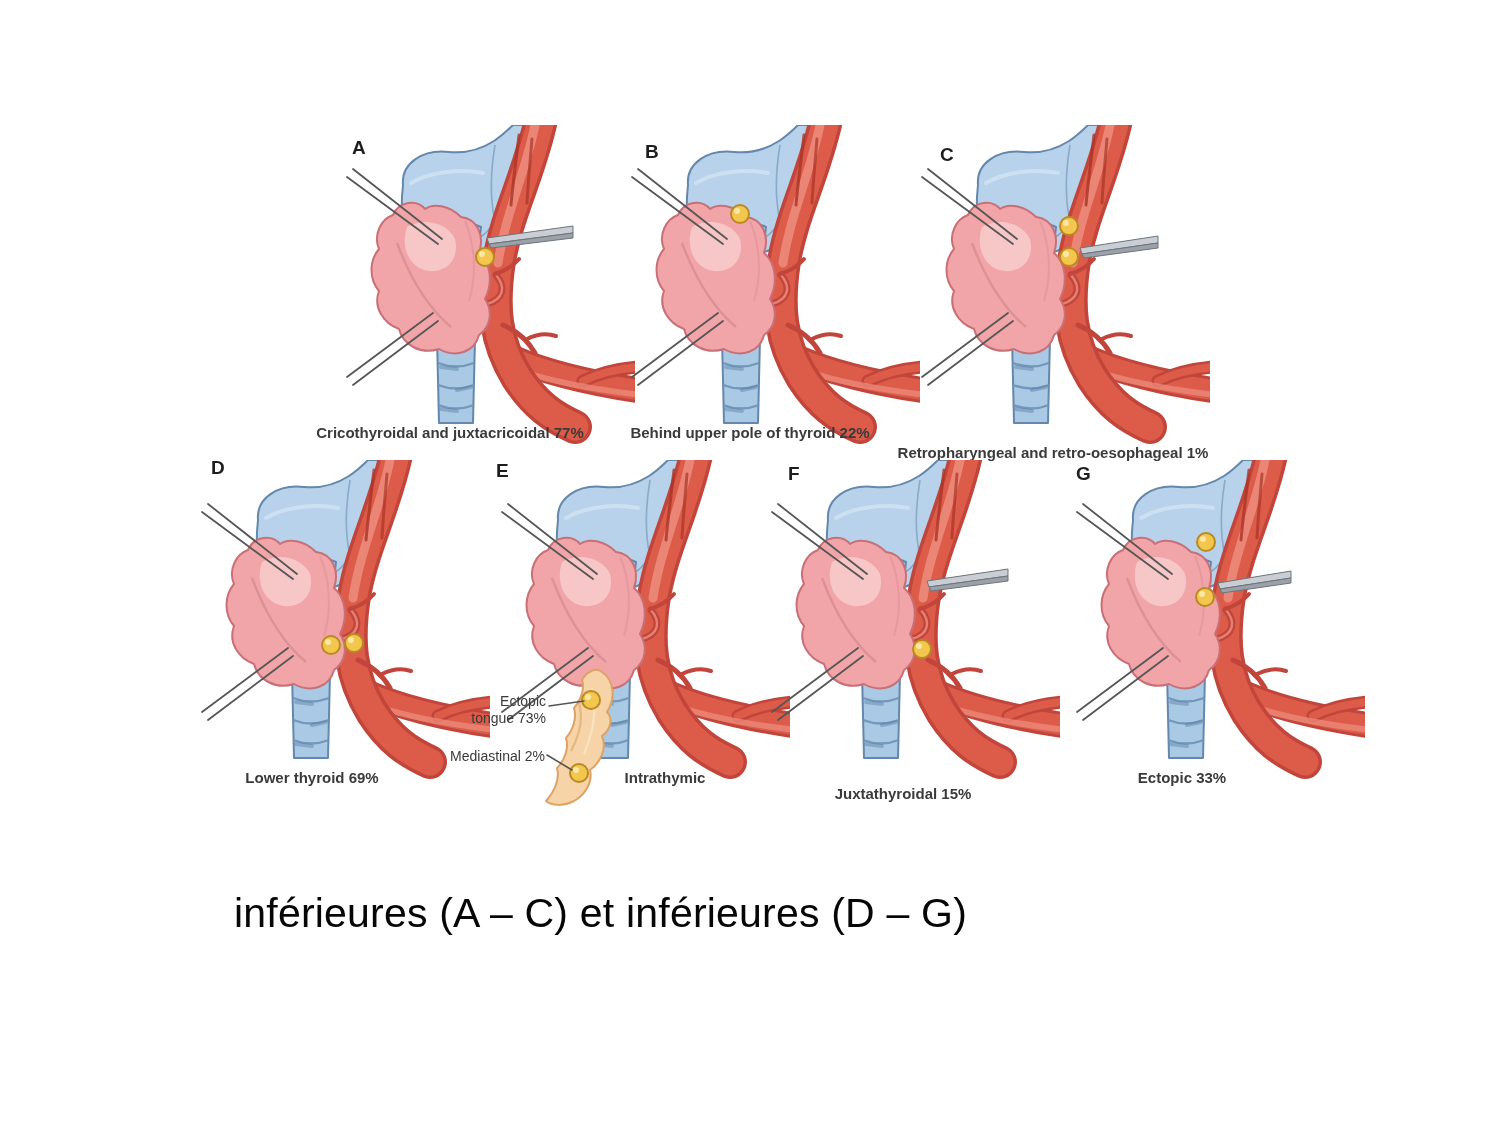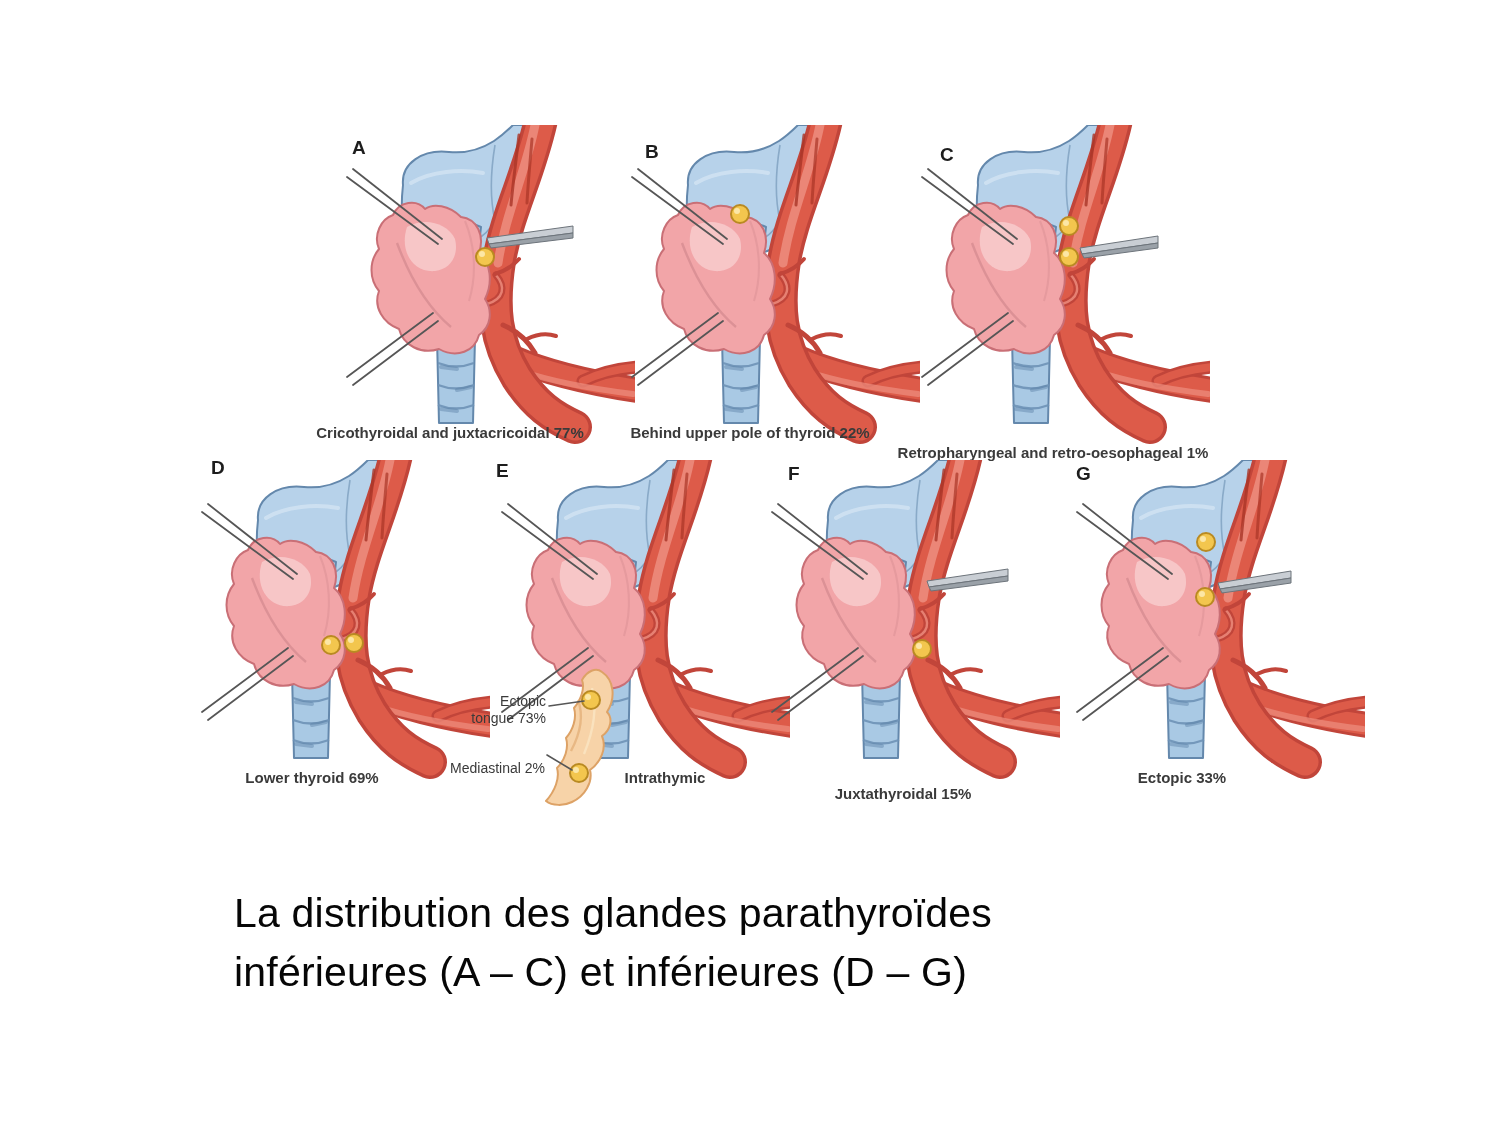--- a/index.html
+++ b/index.html
@@ -389,21 +389,21 @@
           </g>
           <path d="M104,246 L139,241" fill="none" stroke="#565656" stroke-width="1.6" stroke-linecap="round"></path>
           <path d="M102,295 L127,310" fill="none" stroke="#565656" stroke-width="1.6" stroke-linecap="round"></path>
         </svg>
         <div class="panel-letter" style="left: 51px; top: 1px;">E</div>
         <div class="panel-caption" style="left: 220px; top: 309px; text-align: right;">Intrathymic</div>
         <div class="panel-sublabel" style="left: -29px; width: 130px; top: 233px;">
           <div>Ectopic</div>
           <div>tongue 73%</div>
         </div>
-        <div class="panel-sublabel" style="left: -30px; width: 130px; top: 300px;">
+        <div class="panel-sublabel" style="left: -30px; width: 130px; top: 288px;">
           <div>Mediastinal 2%</div>
         </div>
       </div>
       <div class="panel" style="left: 770px; top: 460px; width: 290px; height: 320px;">
         <svg width="290" height="320" viewBox="0 0 290 320">
           <g transform="translate(0,0)">
             <g>
               <path d="M58,60 C56,38 78,24 104,27 C124,29 138,23 149,16 C158,10 164,4 168,0 L179,0 C175,14 170,30 168,48 C166,70 163,88 154,100 C150,112 146,120 142,124 C116,136 82,132 64,116 C55,100 56,78 58,60 Z" fill="#b7d2ea" stroke="#6488ac" stroke-width="2" stroke-linejoin="round"></path>
               <path d="M66,58 C86,46 116,44 138,48" fill="none" stroke="#d2e4f2" stroke-width="4" opacity="0.8" stroke-linecap="round"></path>
               <path d="M150,20 C146,44 144,70 150,96" fill="none" stroke="#6488ac" stroke-width="1.6" opacity="0.55"></path>
@@ -541,16 +541,15 @@
               <circle cx="130" cy="137" r="9" fill="#f3c64e" stroke="#b98a22" stroke-width="2"></circle>
               <circle cx="127" cy="134" r="3" fill="#fdeab0" opacity="0.9"></circle>
             </g>
           </g>
         </svg>
         <div class="panel-letter" style="left: 1px; top: 4px;">G</div>
         <div class="panel-caption" style="left: 107px; top: 309px;">Ectopic 33%</div>
       </div>
     </div>
   <div class="main-caption">
-    <div>La distribution des glandes parathyroïdes</div>
     <div>inférieures (A – C) et inférieures (D – G)</div>
   </div>
 </div>
 
 </body></html>

